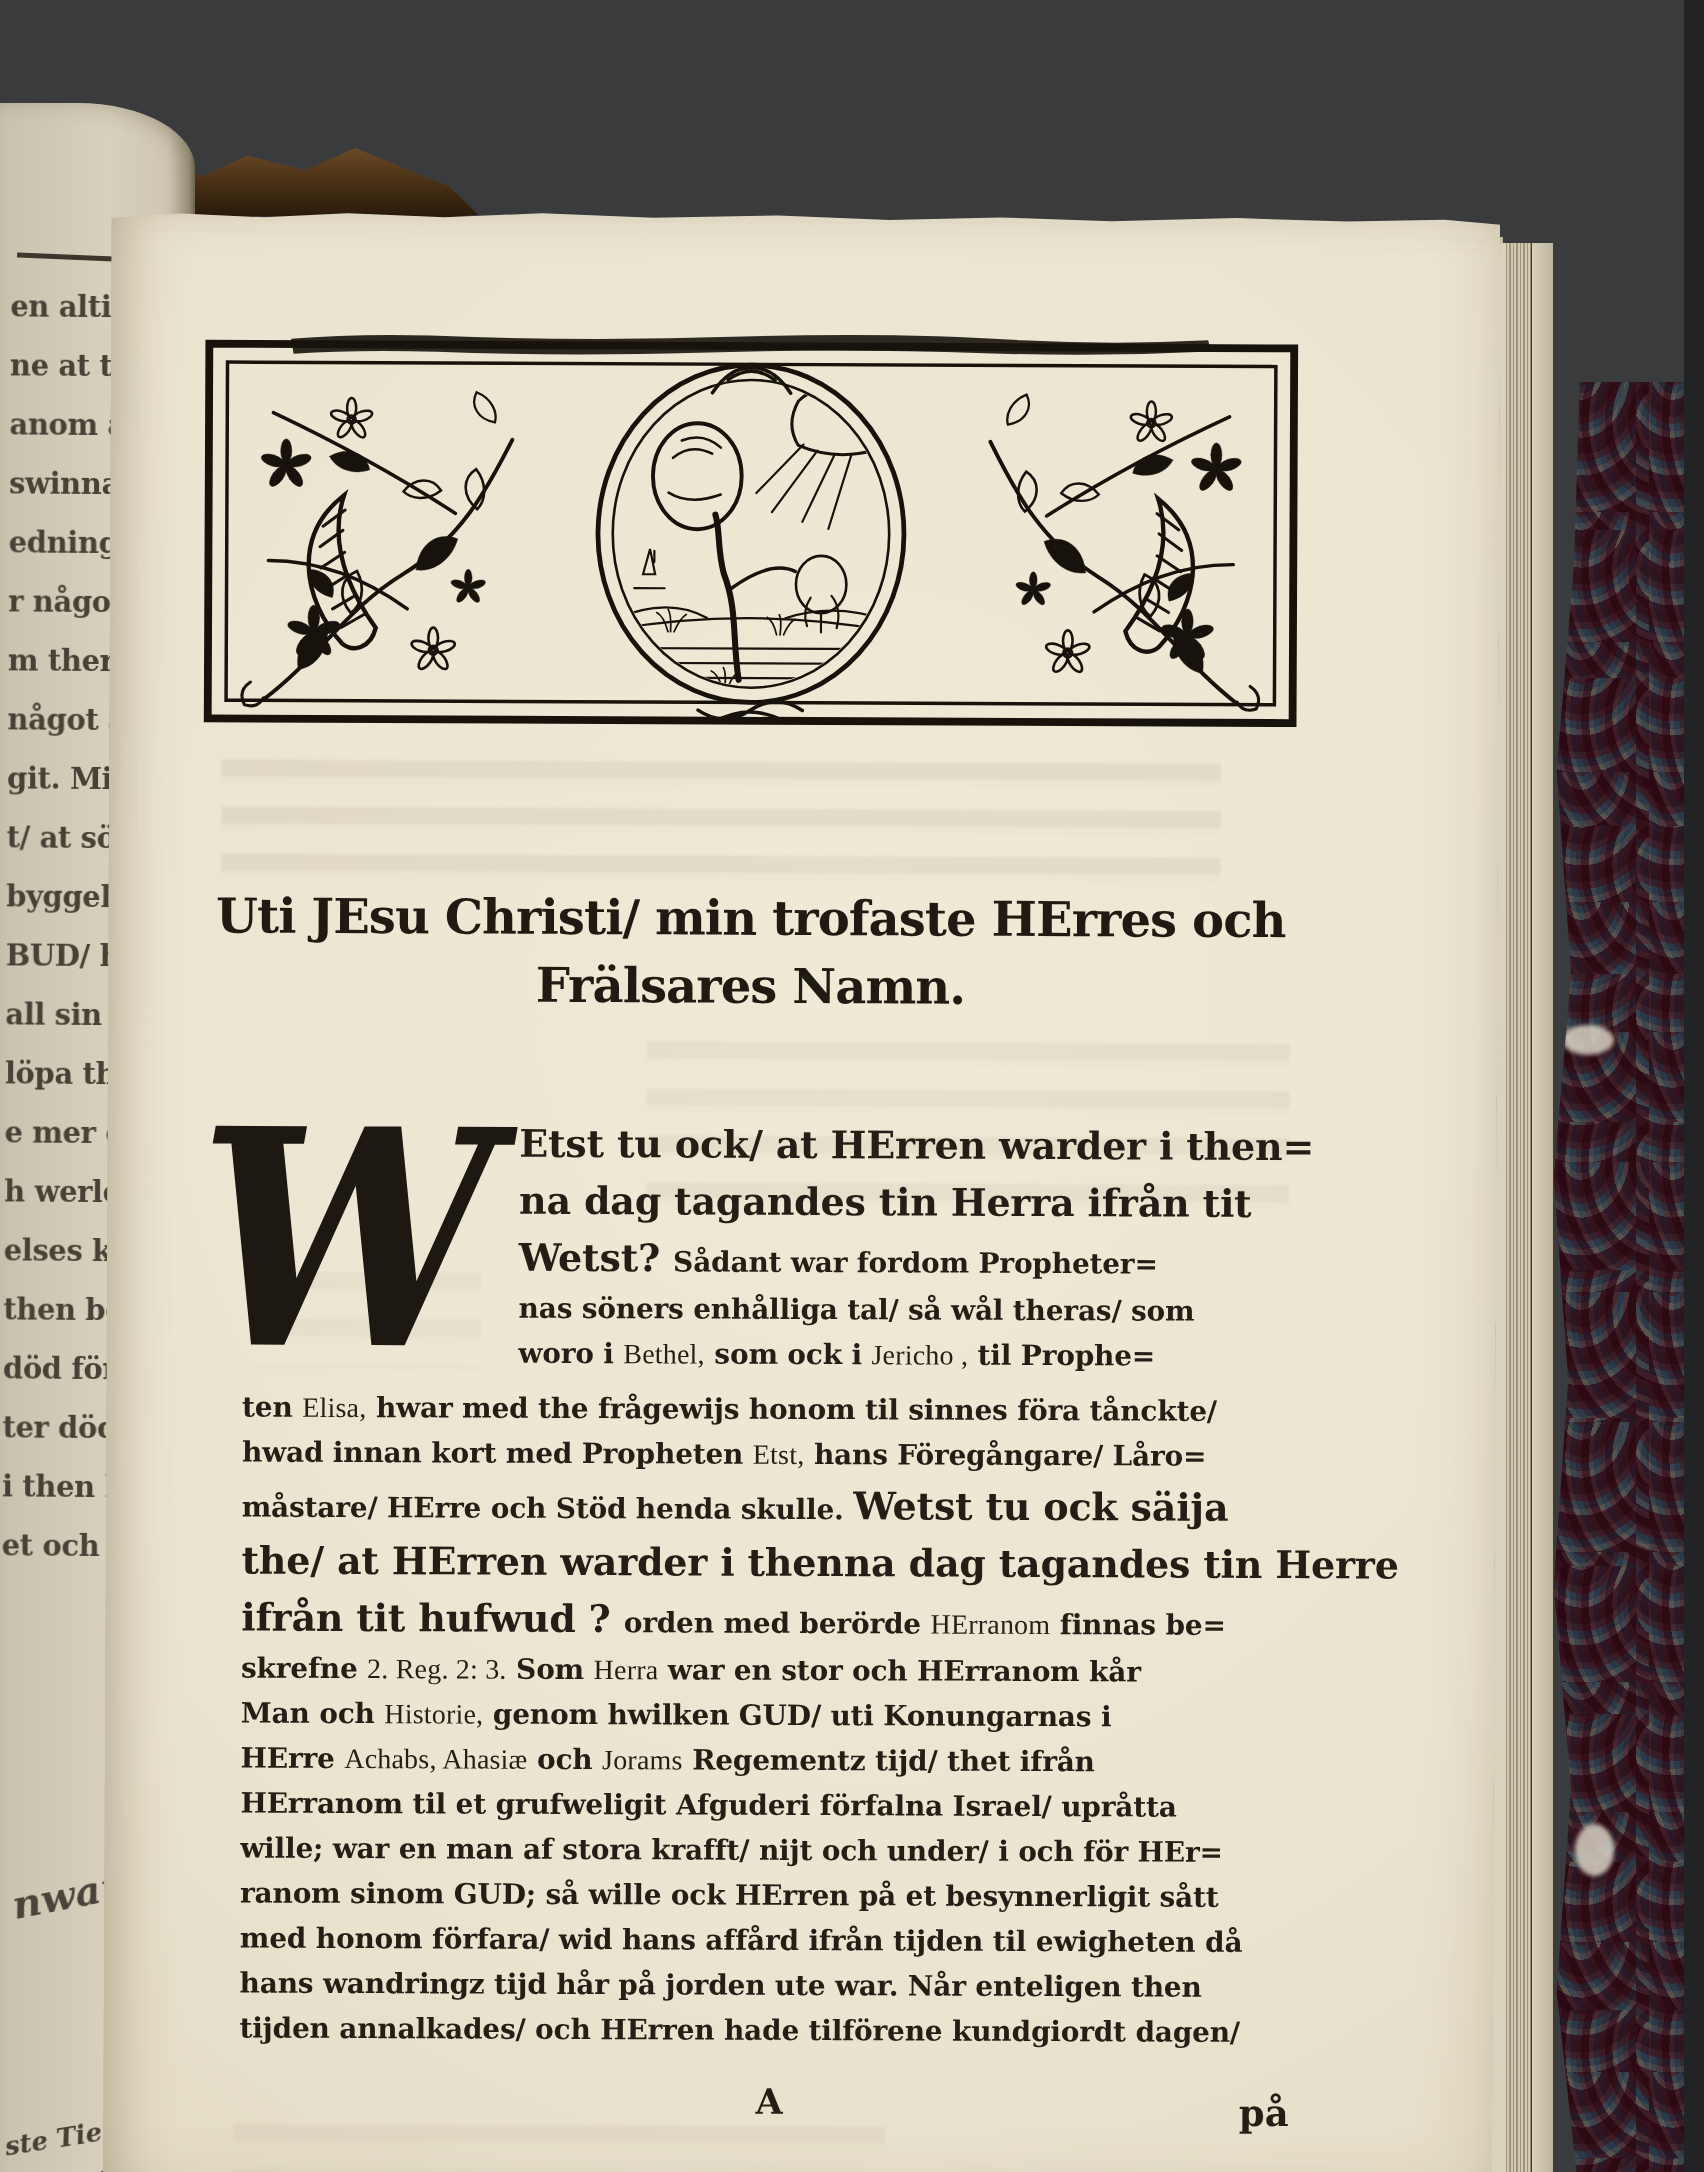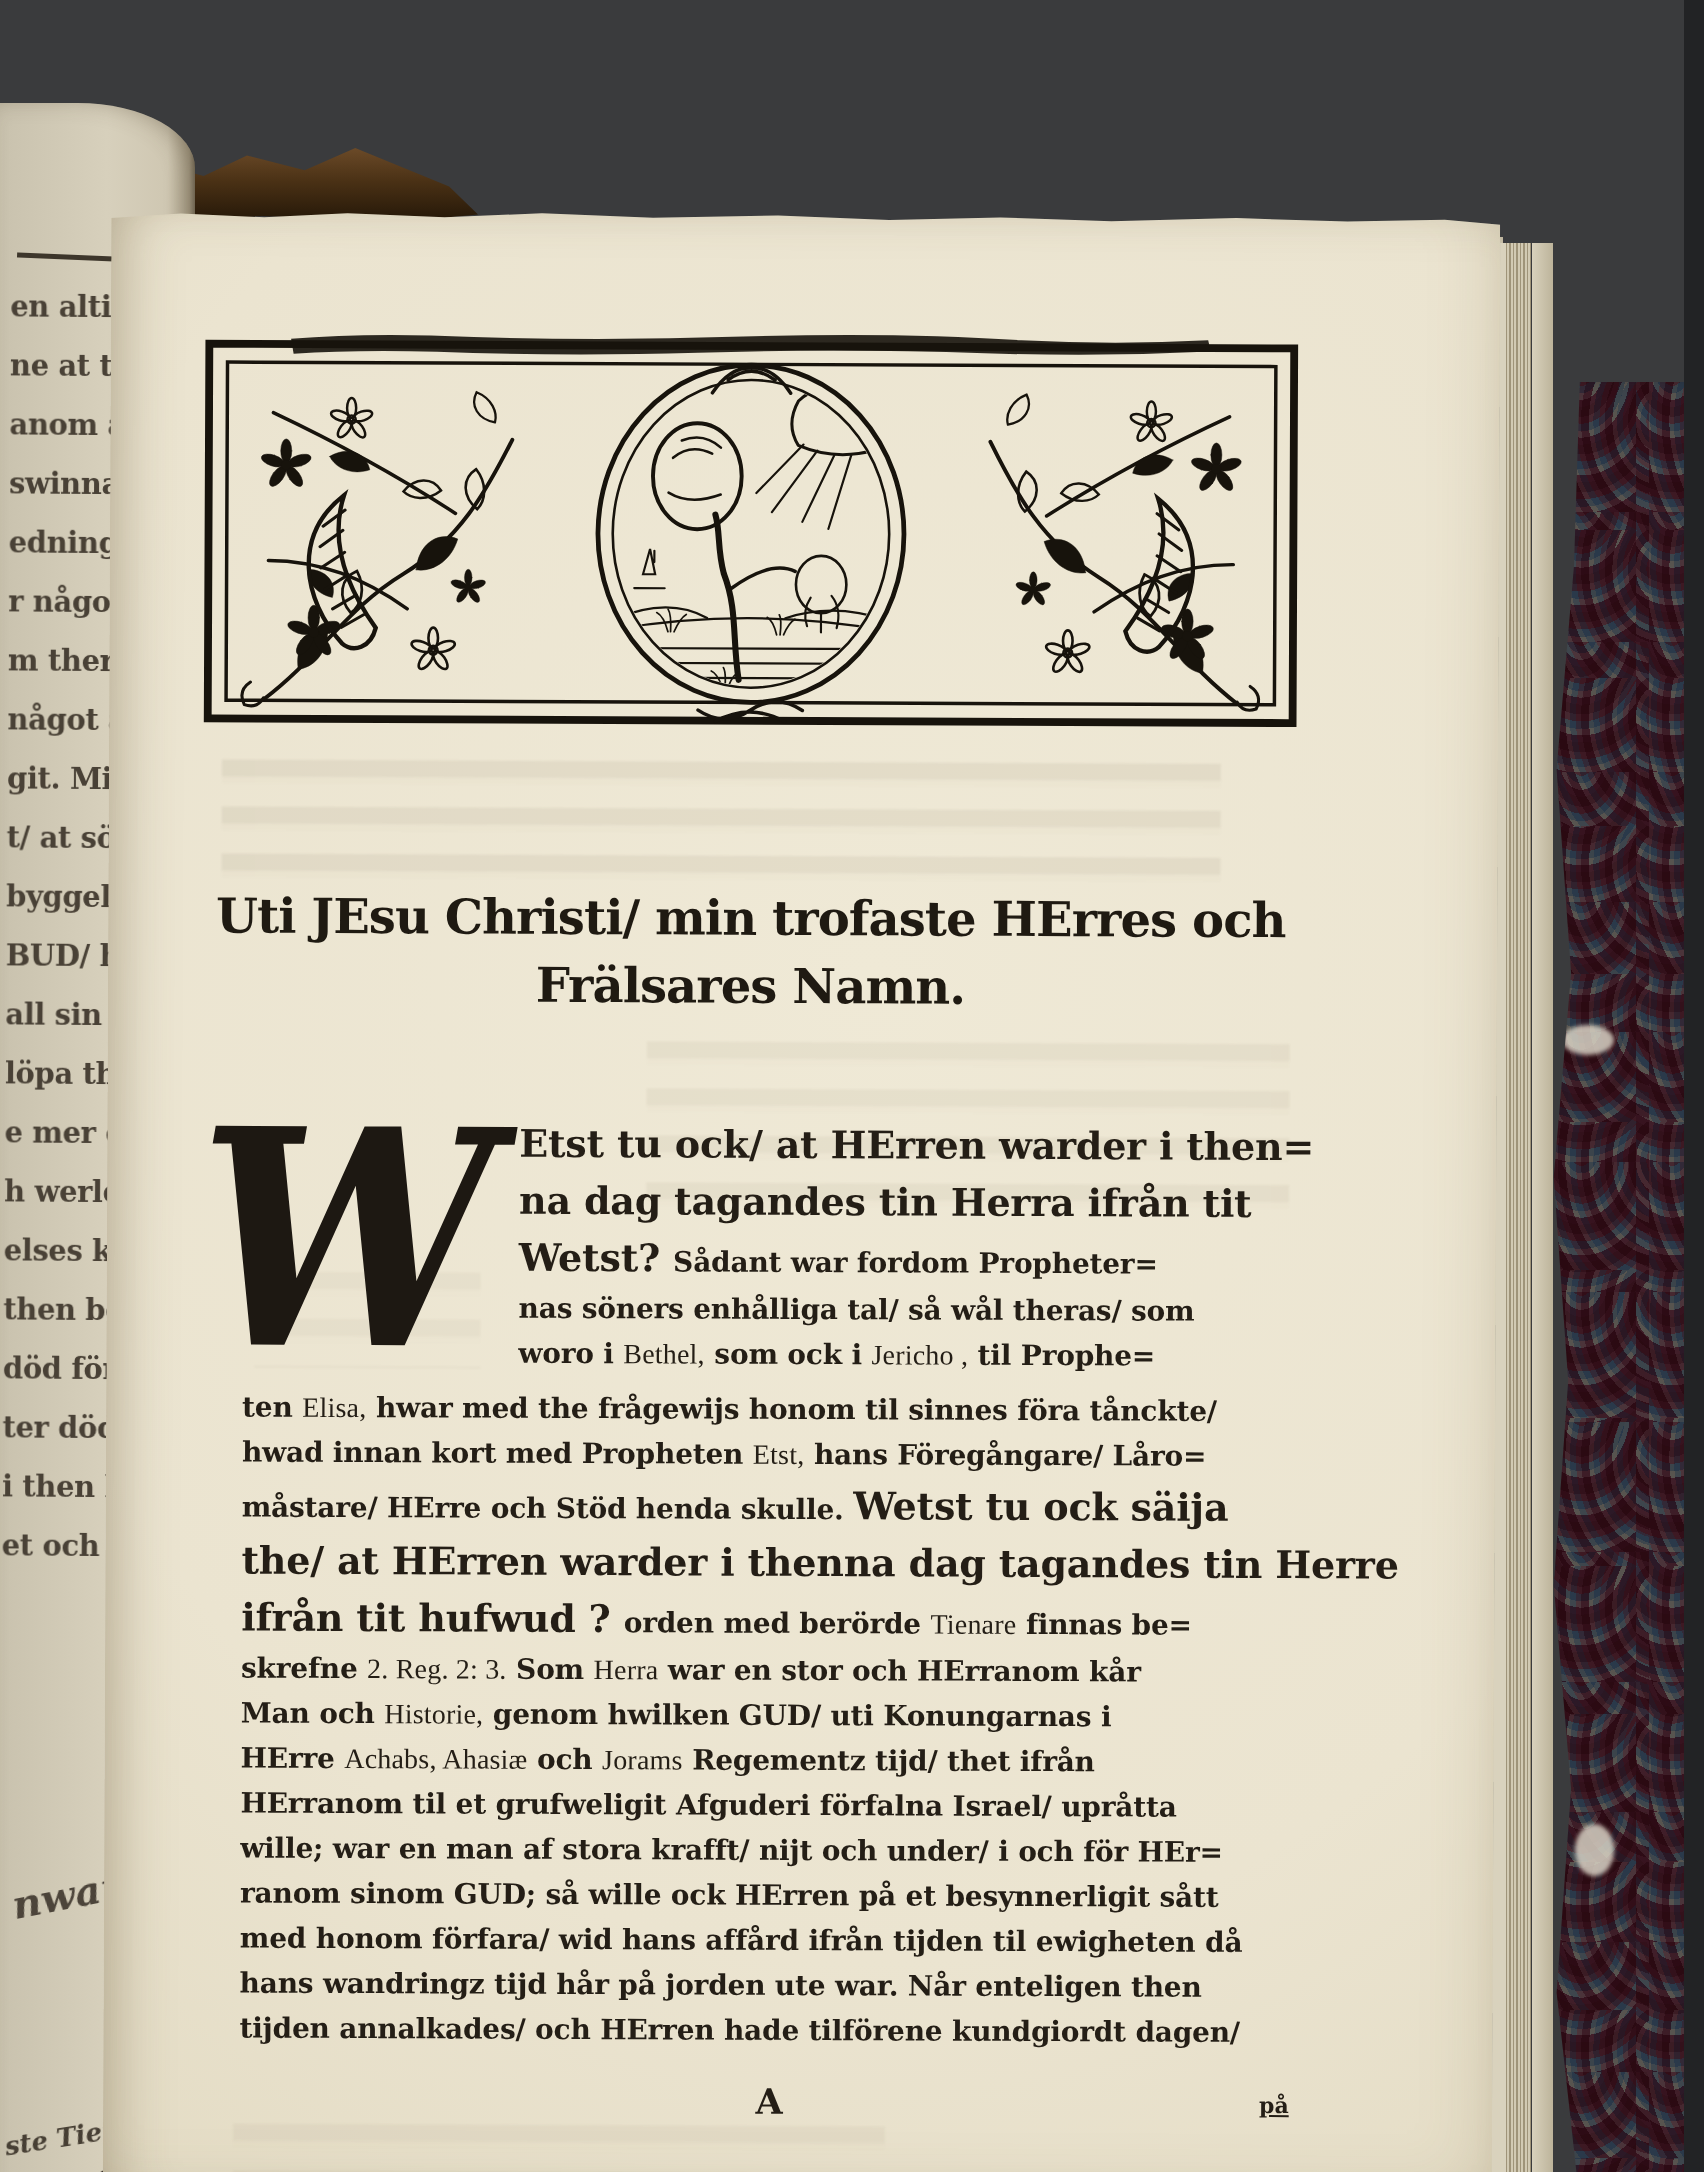--- a/index.html
+++ b/index.html
@@ -78,21 +78,21 @@
   .opening{left:412px;top:902px;width:808px;}
   .bodytext{left:136px;top:1173px;width:1060px;}
   .t-line{white-space:nowrap;font-weight:700;font-size:28px;letter-spacing:-0.2px;}
   .h-big{height:57px;line-height:57px;}
   .h-sm{height:45px;line-height:45px;}
   .seg-big{font-size:38px;}
   .seg-rm{font-family:"Liberation Serif",serif;font-weight:400;letter-spacing:0.2px;margin-top:23px;}
   .sig-row{left:136px;top:1864px;width:1060px;height:52px;}
   .sig-mark{position:absolute;left:0;width:100%;text-align:center;
     font-size:35px;font-weight:700;line-height:48px;}
-  .catchword{position:absolute;right:10.4px;top:1px;font-size:22px;font-weight:700;line-height:48px;text-decoration:underline;}
+  .catchword{position:absolute;right:10.4px;top:9px;font-size:37px;font-weight:700;line-height:48px;}
   .woodcut{left:89px;top:114px;width:1104px;height:413px;}
 
   
   .fore-edge{left:1450px;top:243px;width:103px;height:2178px;}
   .fe-a{position:absolute;left:0;top:0;width:7px;height:100%;background:#d3ccb6;}
   .fe-b{position:absolute;left:7px;top:0;width:27px;height:100%;
     background:repeating-linear-gradient(90deg,#a79d85 0 1.3px,#d6cfba 1.3px 3.9px);}
   .fe-c{position:absolute;left:34px;top:0;width:22.6px;height:100%;background:#d9d2bd;}
   .fe-d{position:absolute;left:56px;top:0;width:25px;height:100%;
     background:repeating-linear-gradient(90deg,#9f9479 0 1.3px,#d2cab3 1.3px 3.5px);}
@@ -274,21 +274,21 @@
       <div class="t-line h-big"><span class="seg-big">Wetst? </span><span>Sådant war fordom Propheter=</span></div>
       <div class="t-line h-sm"><span>nas söners enhålliga tal/ så wål theras/ som</span></div>
       <div class="t-line h-sm"><span>woro i </span><span class="seg-rm">Bethel,</span><span> som ock i </span><span class="seg-rm">Jericho ,</span><span> til Prophe=</span></div>
     </div>
 
   <div class="abs bodytext" id="bodytext">
       <div class="t-line h-sm"><span>ten </span><span class="seg-rm">Elisa,</span><span> hwar med the frågewijs honom til sinnes föra tånckte/</span></div>
       <div class="t-line h-sm"><span>hwad innan kort med Propheten </span><span class="seg-rm">Etst,</span><span> hans Föregångare/ Låro=</span></div>
       <div class="t-line h-big"><span>måstare/ HErre och Stöd henda skulle.  </span><span class="seg-big">Wetst tu ock säija</span></div>
       <div class="t-line h-big"><span class="seg-big">the/ at HErren warder i thenna dag tagandes tin Herre</span></div>
-      <div class="t-line h-big"><span class="seg-big">ifrån tit hufwud ? </span><span>orden med berörde </span><span class="seg-rm">Tienare</span><span> finnas be=</span></div>
+      <div class="t-line h-big"><span class="seg-big">ifrån tit hufwud ? </span><span>orden med berörde </span><span class="seg-rm">HErranom</span><span> finnas be=</span></div>
       <div class="t-line h-sm"><span>skrefne </span><span class="seg-rm">2. Reg. 2: 3.</span><span>  Som </span><span class="seg-rm">Herra</span><span> war en stor och HErranom kår</span></div>
       <div class="t-line h-sm"><span>Man och </span><span class="seg-rm">Historie,</span><span> genom hwilken GUD/ uti Konungarnas i</span></div>
       <div class="t-line h-sm"><span>HErre </span><span class="seg-rm">Achabs, Ahasiæ</span><span> och </span><span class="seg-rm">Jorams</span><span> Regementz tijd/ thet ifrån</span></div>
       <div class="t-line h-sm"><span>HErranom til et grufweligit Afguderi förfalna Israel/ upråtta</span></div>
       <div class="t-line h-sm"><span>wille; war en man af stora krafft/ nijt och under/ i och för HEr=</span></div>
       <div class="t-line h-sm"><span>ranom sinom GUD; så wille ock HErren på et besynnerligit sått</span></div>
       <div class="t-line h-sm"><span>med honom förfara/ wid hans affård ifrån tijden til ewigheten då</span></div>
       <div class="t-line h-sm"><span>hans wandringz tijd hår på jorden ute war.  Når enteligen then</span></div>
       <div class="t-line h-sm"><span>tijden annalkades/ och HErren hade tilförene kundgiordt dagen/</span></div>
     </div>

